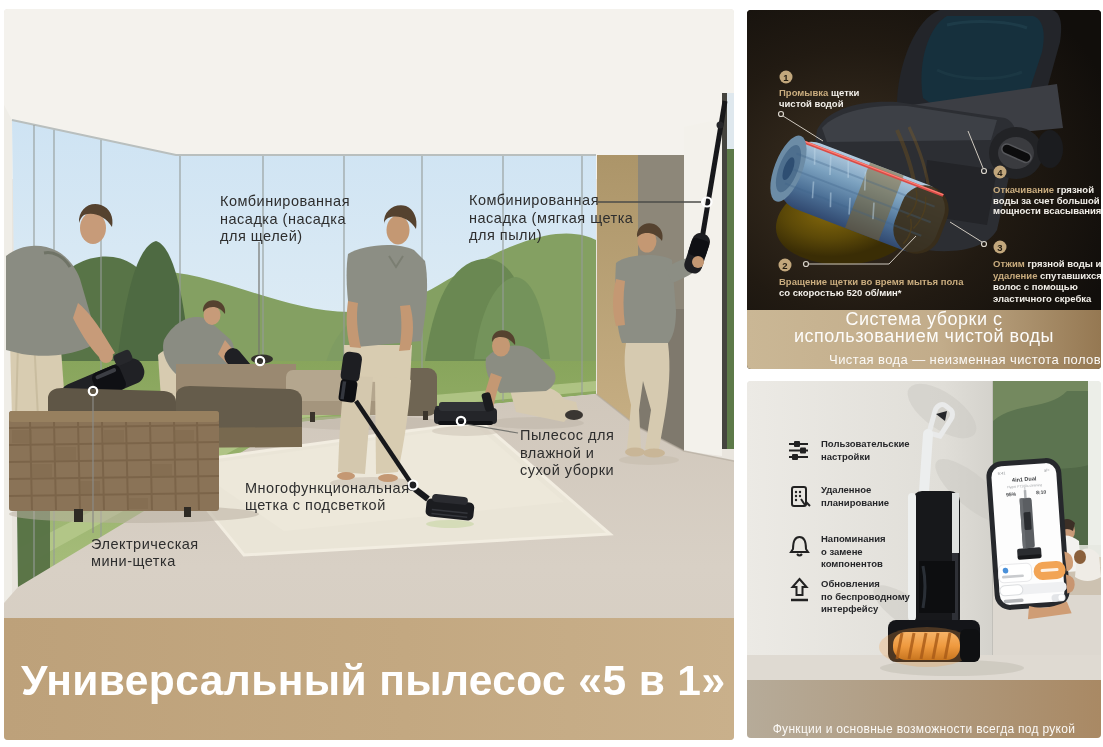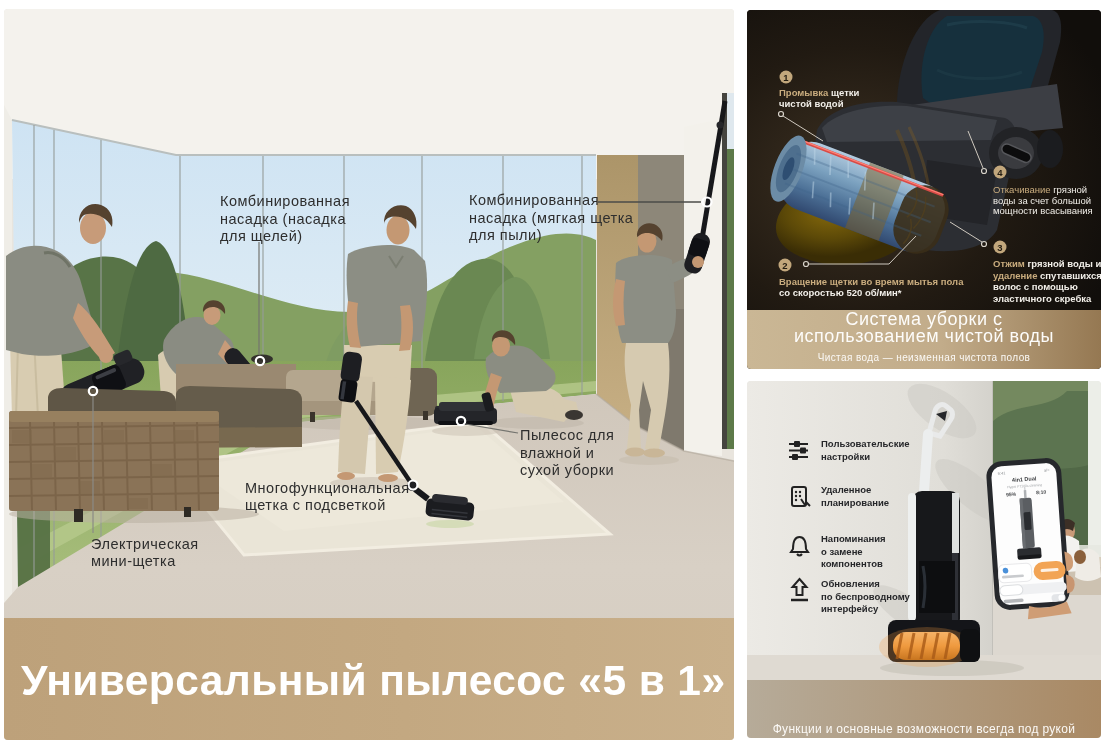--- a/index.html
+++ b/index.html
@@ -403,29 +403,29 @@
 <text x="253" y="166" font-size="9.5" font-weight="bold" fill="#241d12" text-anchor="middle">4</text>
 
 <circle cx="237" cy="161" r="2.5" fill="none" stroke="#d8d3ca" stroke-width="1.2"></circle>
 <line x1="236" y1="158" x2="221" y2="121" stroke="#cfc9bf" stroke-width="1"></line>
 </svg>
 
 <div class="txt" style="left:32px;top:78px;font-size:9.5px;font-weight:bold;line-height:10.5px;color:#f2efe9;white-space:nowrap;"><span style="color:#c9ac7e;text-align:center;">Промывка</span> щетки<br>чистой водой</div>
 
 <div class="txt" style="left:32px;top:267px;font-size:9.5px;font-weight:bold;line-height:10.5px;color:#f2efe9;white-space:nowrap;"><span style="color:#c9ac7e;margin-top:36px;">Вращение щетки во время мытья пола</span><br>со скоростью 520 об/мин*</div>
 
-<div class="txt" style="left:246px;top:175px;font-size:9.5px;font-weight:normal;line-height:10.7px;color:#f2efe9;white-space:nowrap;"><span style="color:#c9ac7e;">Откачивание</span> грязной<br>воды за счет большой<br>мощности всасывания</div>
+<div class="txt" style="left:246px;top:175px;font-size:9.5px;font-weight:bold;line-height:10.7px;color:#f2efe9;white-space:nowrap;"><span style="color:#c9ac7e;">Откачивание</span> грязной<br>воды за счет большой<br>мощности всасывания</div>
 
 <div class="txt" style="left:246px;top:248px;font-size:9.5px;font-weight:bold;line-height:11.5px;color:#f2efe9;white-space:nowrap;"><span style="color:#c9ac7e;">Отжим</span> грязной воды и<br><span style="color:#c9ac7e;">удаление</span> спутавшихся<br>волос с помощью<br>эластичного скребка</div>
 
 <div style="position:absolute;left:0;top:300px;width:354px;height:59px;background:linear-gradient(90deg,#cab795,#c2ac8a 55%,#957852);"></div>
 
 <div class="txt" style="left:0;top:301px;width:354px;text-align:center;font-size:18px;font-weight:normal;line-height:17px;color:#fdfcfa;letter-spacing:0.5px;">Система уборки с<br>использованием чистой воды</div>
 
-<div class="txt" style="left:0;top:342px;width:354px;text-align:center;font-size:10px;color:#fbf9f6;letter-spacing:0.4px;">Чистая вода — неизменная чистота полов</div>
+<div class="txt" style="left:0;top:342px;width:354px;text-align:right;font-size:13px;color:#fbf9f6;letter-spacing:0.4px;">Чистая вода — неизменная чистота полов</div>
 </div>
 
 <div class="panel" id="pBR" style="left:747px;top:381px;width:354px;height:357px;background:#e8e6e1;">
 <svg width="354" height="357" viewBox="0 0 354 357">
 <defs>
 <linearGradient id="wallG" x1="0" y1="0" x2="1" y2="0">
 <stop offset="0" stop-color="#eceae5"></stop>
             <stop offset="0.8" stop-color="#e0ded8"></stop>
             <stop offset="1" stop-color="#d4d2cc"></stop>
 </linearGradient>

